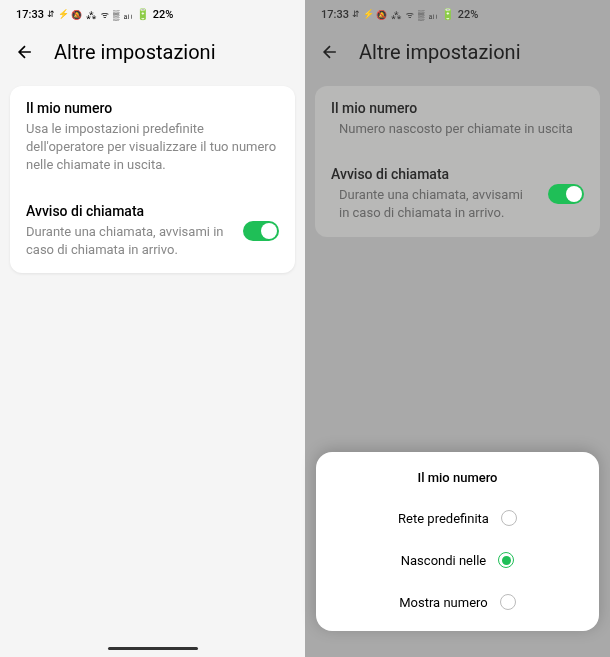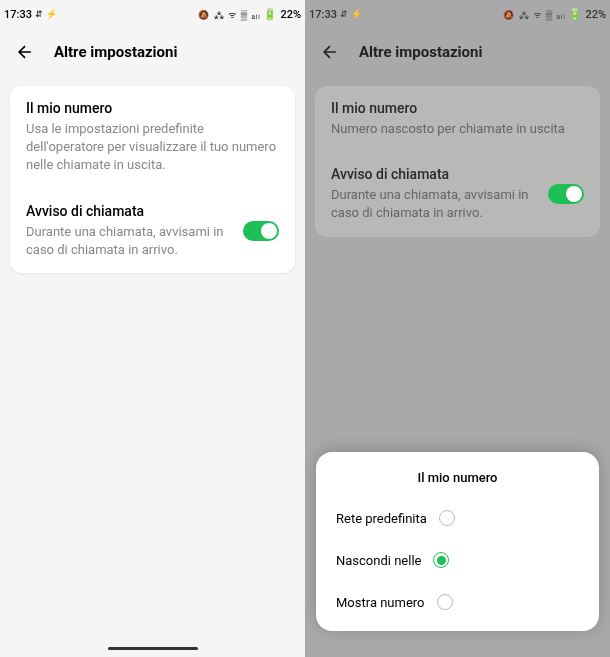--- a/index.html
+++ b/index.html
@@ -17,23 +17,23 @@
       position: relative;
       display: flex;
       flex-direction: column;
     }
     .screen-left { background: #f5f5f5; }
     .screen-right { background: #a9a9a9; }
     
     .status-bar {
       height: 28px;
       display: flex;
-      justify-content: space-between;
-      align-items: center;
-      padding: 0 4px;
+      justify-content: flex-start;
+      align-items: center;
+      padding: 0 16px;
       font-size: 11px;
       font-weight: 500;
     }
     .screen-left .status-bar { color: #000; }
     .screen-right .status-bar { color: #333; }
     .status-left, .status-right {
       display: flex;
       align-items: center;
       gap: 3px;
     }
@@ -47,22 +47,22 @@
       gap: 18px;
     }
     .back-arrow {
       width: 22px;
       height: 22px;
       display: flex;
       align-items: center;
       justify-content: center;
     }
     .header-title {
-      font-size: 15px;
-      font-weight: 700;
+      font-size: 20px;
+      font-weight: 400;
     }
     .screen-left .header-title { color: #000; }
     .screen-right .header-title { color: #222; }
     
     .content { padding: 10px; flex: 1; }
     
     .card {
       background: #fff;
       border-radius: 12px;
       overflow: hidden;
@@ -83,21 +83,21 @@
       font-weight: 500;
       margin-bottom: 4px;
     }
     .screen-left .setting-title { color: #000; }
     .screen-right .card-dim .setting-title { color: #2a2a2a; }
     .setting-desc {
       font-size: 13px;
       line-height: 1.4;
     }
     .screen-left .setting-desc { color: #888; }
-    .screen-right .card-dim .setting-desc { color: #666; }
+    .screen-right .card-dim .setting-desc { color: #666; margin-left: 8px; }
     
     .toggle {
       width: 36px;
       height: 20px;
       border-radius: 10px;
       position: relative;
       flex-shrink: 0;
     }
     .toggle-on { background: #1fbf57; }
     .toggle-knob {
@@ -124,21 +124,21 @@
       text-align: center;
       font-size: 13px;
       font-weight: 500;
       color: #000;
       margin-bottom: 12px;
     }
     .radio-option {
       padding: 13px 20px;
       display: flex;
       align-items: center;
-      justify-content: flex-start;
+      justify-content: center;
       gap: 12px;
     }
     .radio-label {
       font-size: 13px;
       color: #000;
     }
     .radio {
       width: 16px;
       height: 16px;
       border-radius: 50%;

